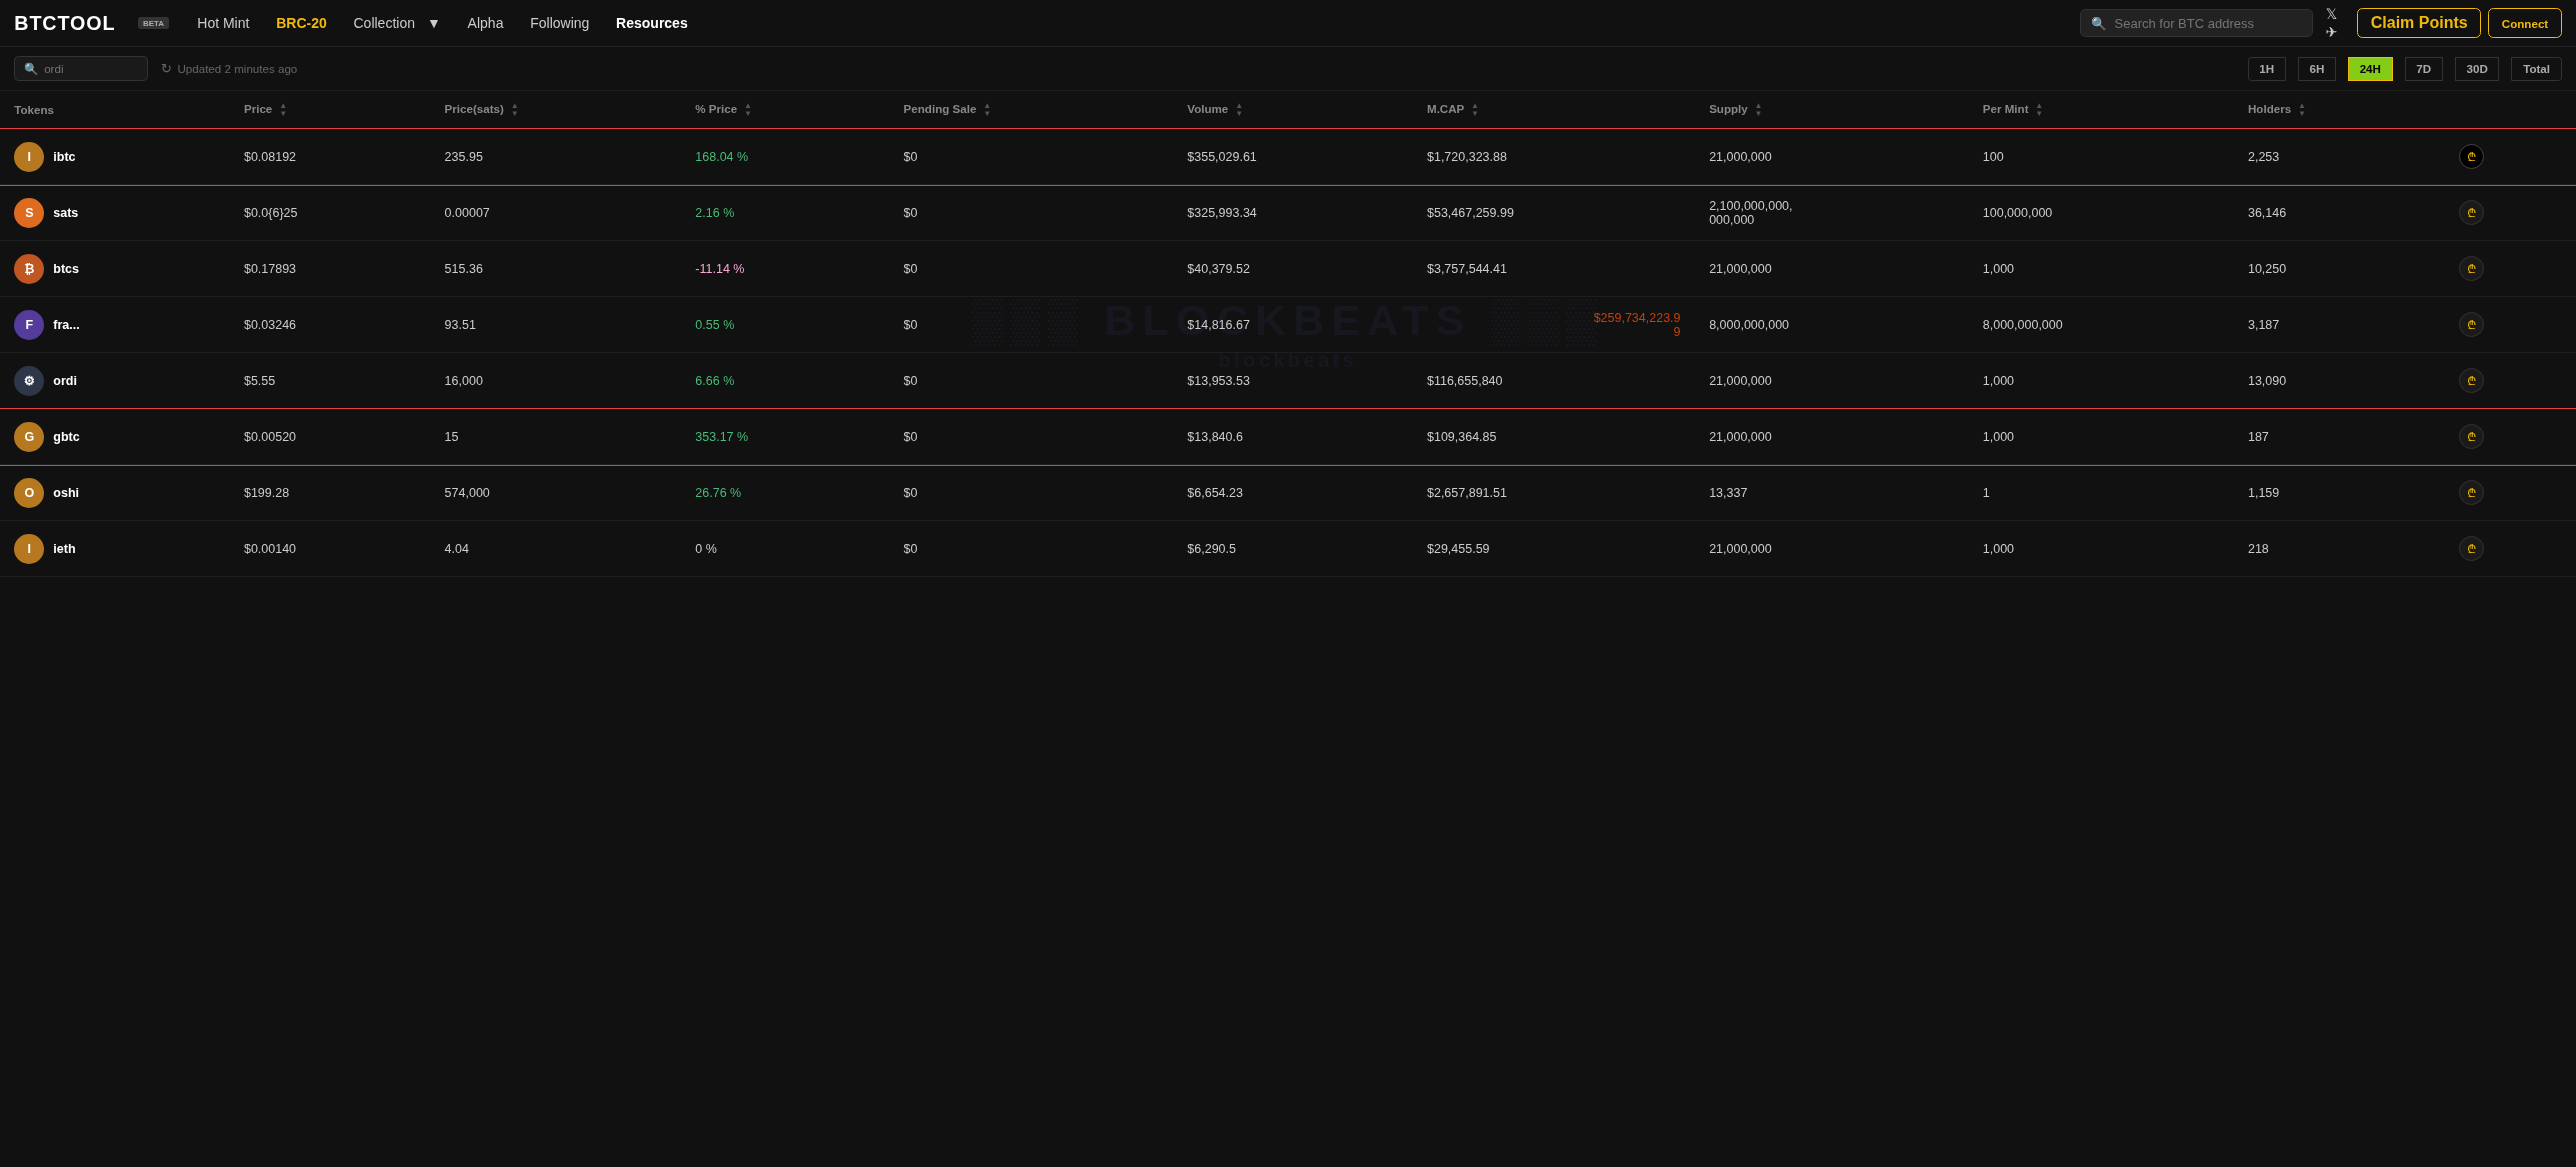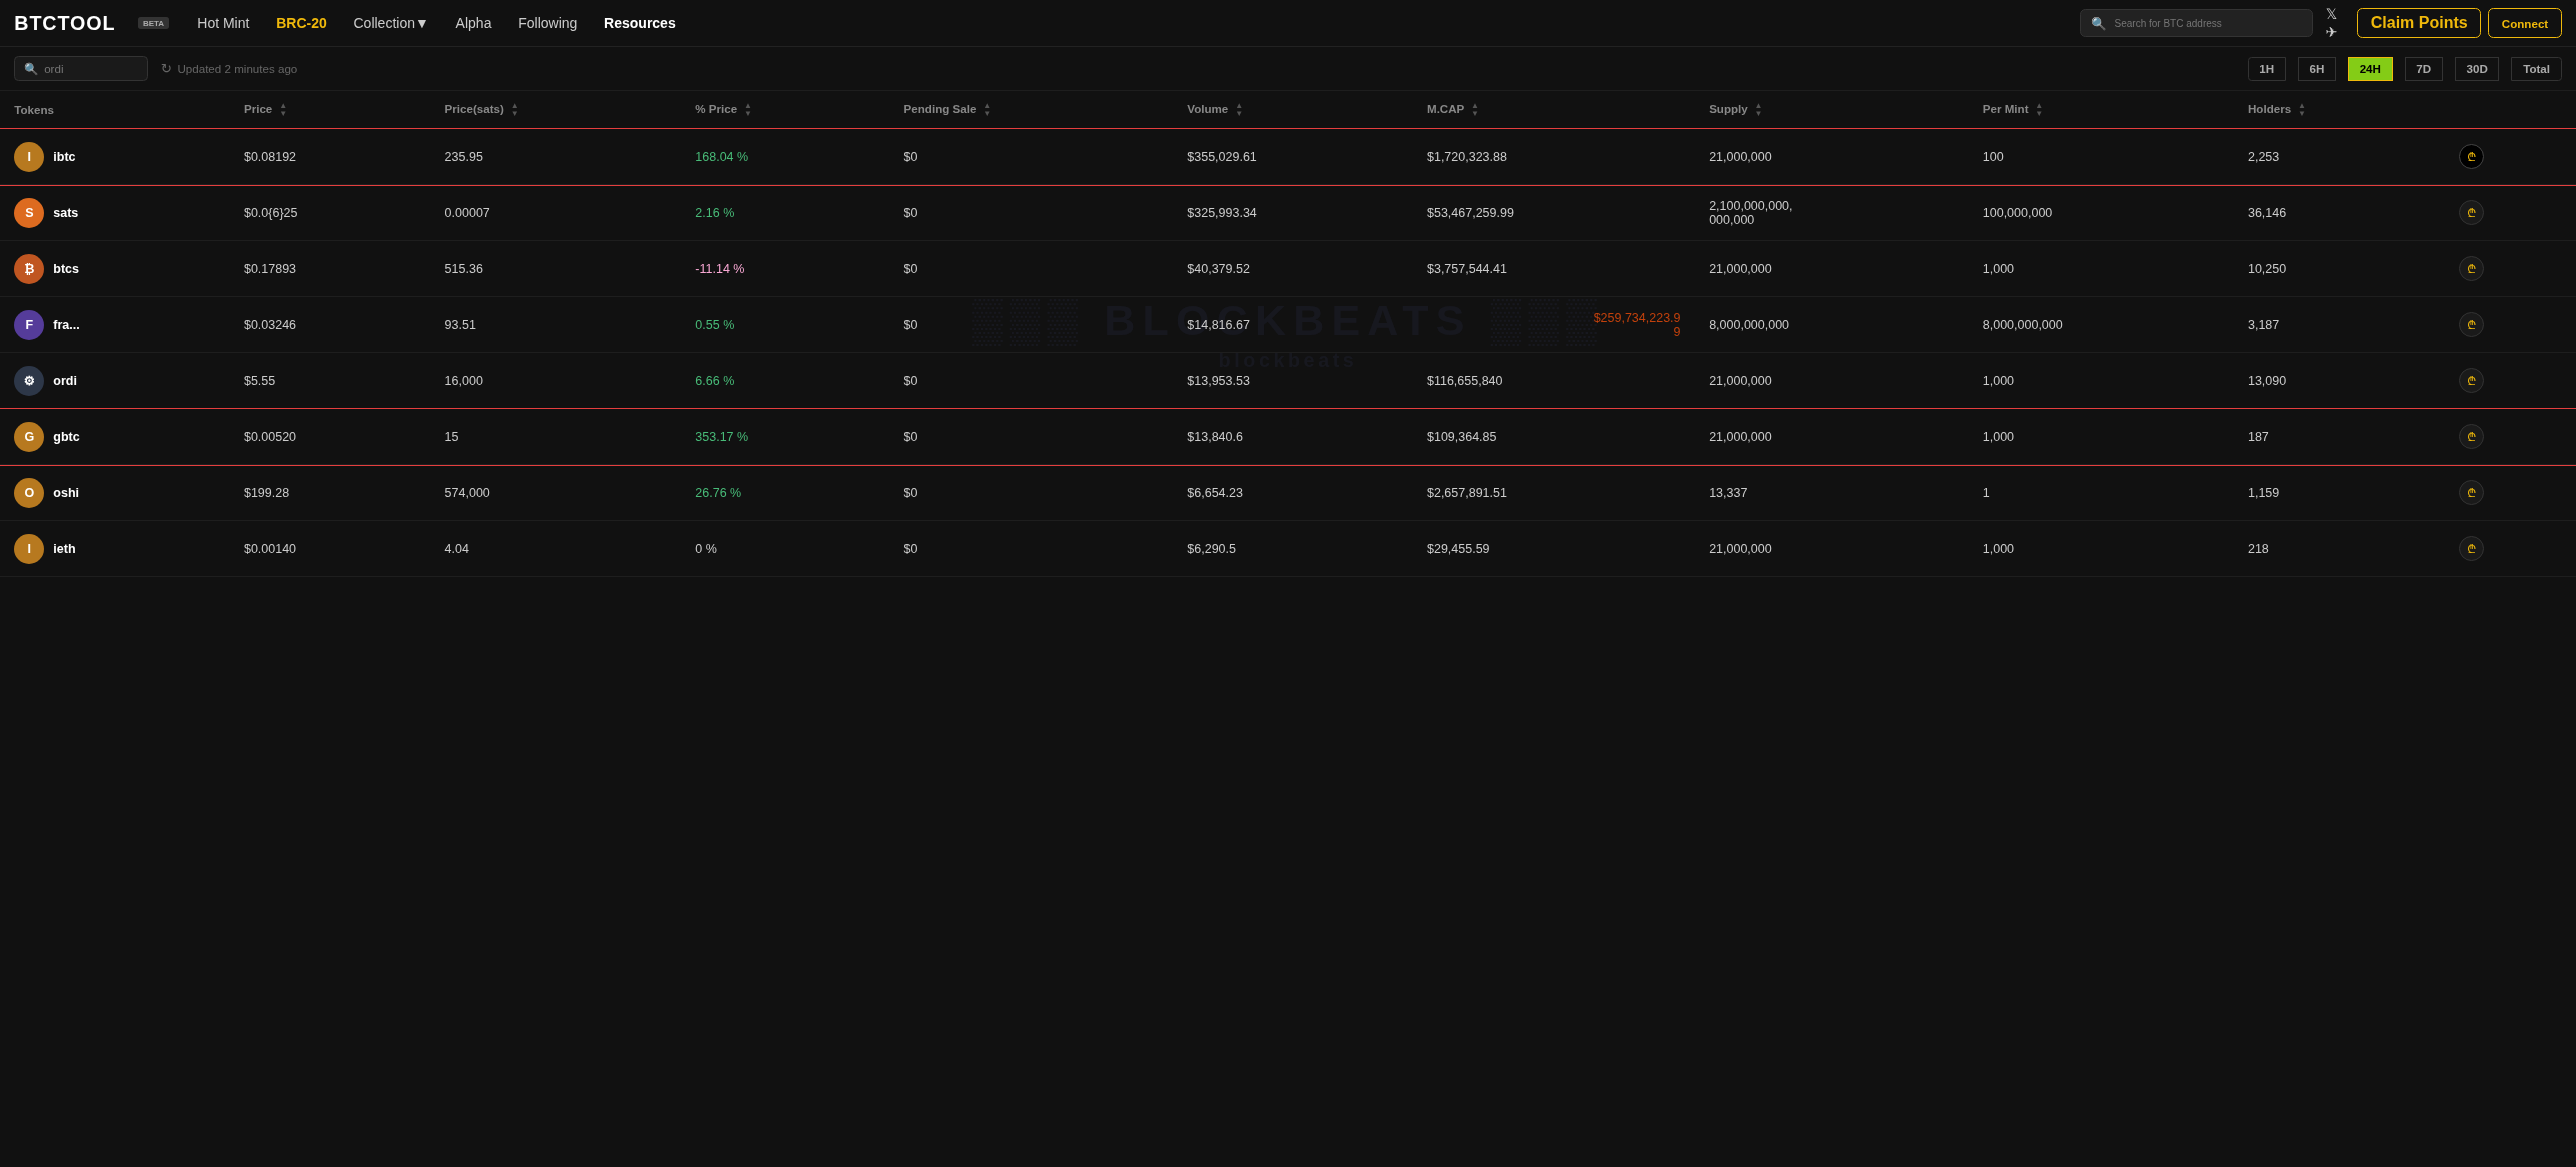--- a/index.html
+++ b/index.html
@@ -53,39 +53,39 @@
       padding: 5.4px 10.7px;
       font-size: 14px;
       font-weight: 500;
       cursor: pointer;
     }
     .nav-link.active { color: #f0b90b; font-weight: 700; }
     .nav-link.bold { color: #fff; font-weight: 700; }
     .nav-link.collection {
       display: flex;
       align-items: center;
-      gap: 0;
+      gap: 12px;
     }
     .search-bar {
       display: flex;
       align-items: center;
       background: #222;
       border: 0.9px solid #333;
       border-radius: 5.4px;
       padding: 5.4px 10.7px;
       gap: 7.2px;
       width: 233px;
       margin-left: auto;
     }
     .search-bar input {
       background: transparent;
       border: none;
       outline: none;
       color: #ffffff;
-      font-size: 10px;
+      font-size: 13px;
       width: 100%;
     }
     .social-icons {
       display: flex;
       flex-direction: column;
       align-items: center;
       gap: 1.8px;
       margin: 0 12.5px;
     }
     .social-icon {

